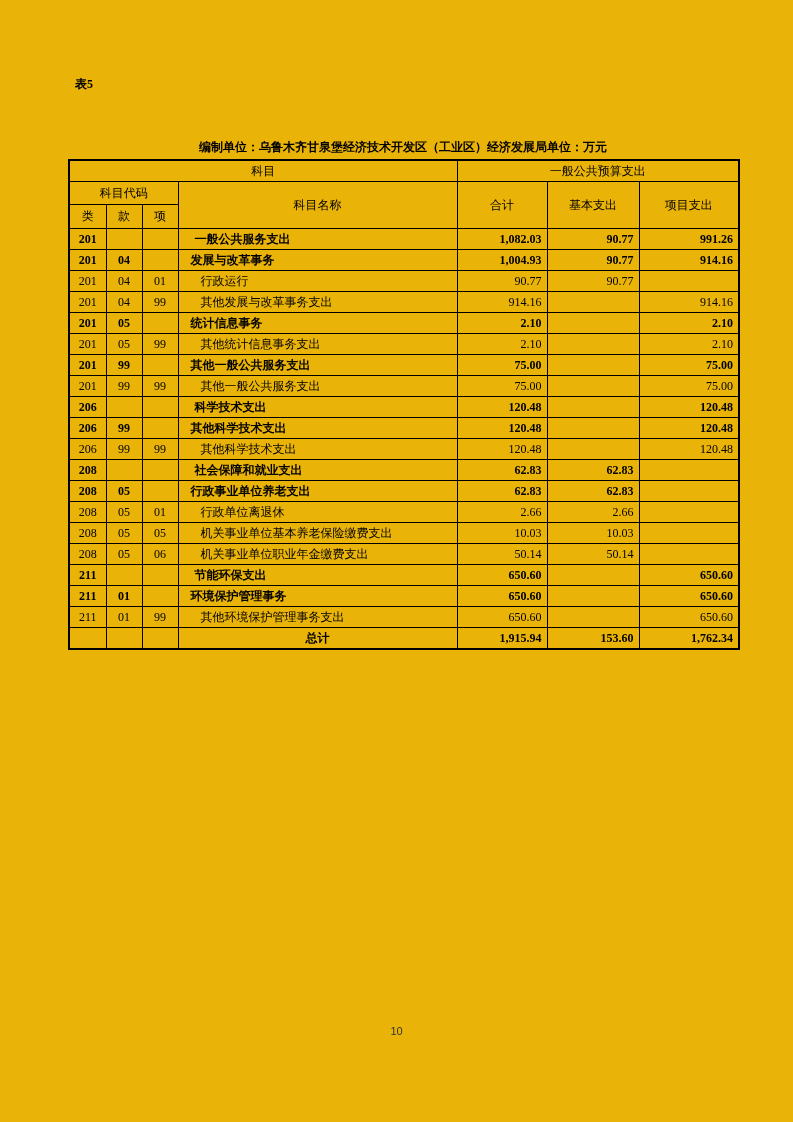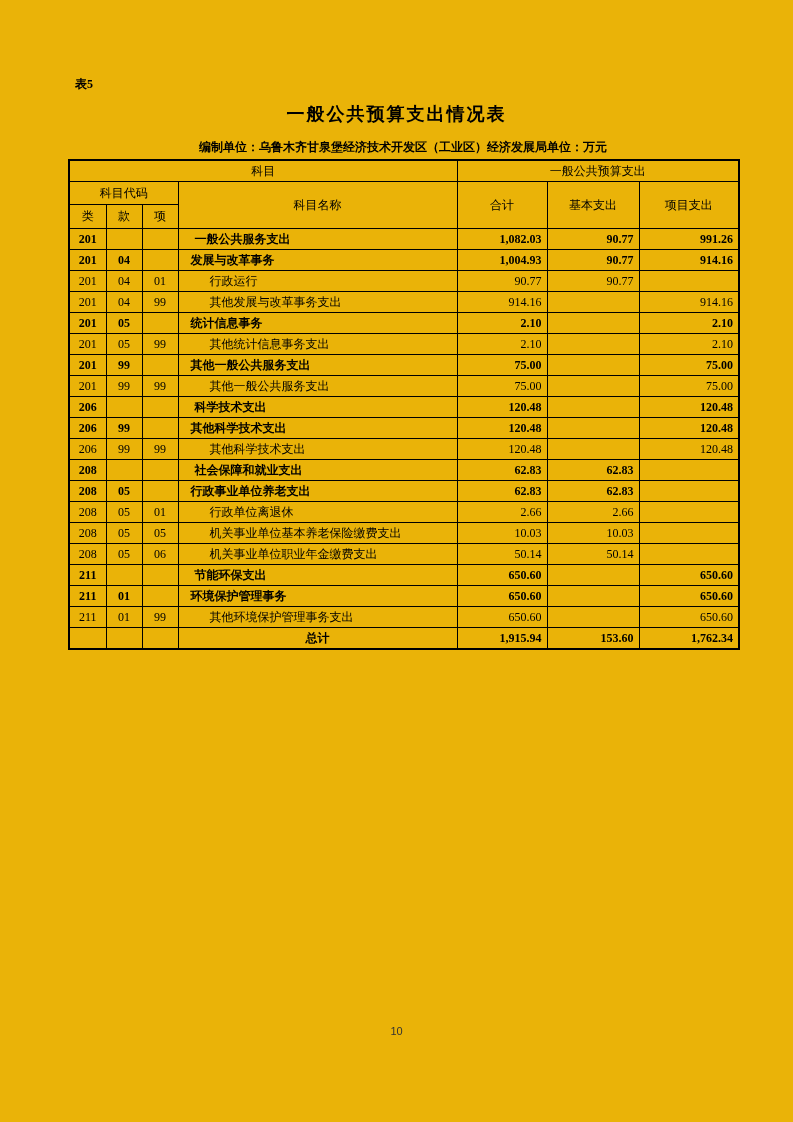--- a/index.html
+++ b/index.html
@@ -60,40 +60,39 @@
   }
   .budget-table thead tr.h1 th { height: 20px; }
   .budget-table thead tr.h2 th { height: 22px; }
   .budget-table thead tr.h3 th { height: 23px; }
   .budget-table tbody td { height: 20px; }
   .budget-table td.code { text-align: center; }
   .budget-table td.num  { text-align: right; padding-right: 5px; }
   .budget-table td.name { text-align: left; }
   .budget-table td.name.indent-0 { padding-left: 16px; }
   .budget-table td.name.indent-1 { padding-left: 12px; }
-  .budget-table td.name.indent-2 { padding-left: 31px; }
+  .budget-table td.name.indent-2 { padding-left: 22px; }
   .budget-table tr.bold td { font-weight: bold; }
   .budget-table tr.total-row td.name { text-align: center; padding-left: 4px; }
   .page-number {
     position: absolute;
     left: 0; right: 0; top: 1025px;
     text-align: center;
     font-size: 11px;
     color: #333333;
     font-family: "Liberation Sans", "DejaVu Sans", sans-serif;
   }
 </style>
 </head>
 <body>
 
 <div class="page">
 
   <div class="table-label">表5</div>
 
-  <h1 class="doc-title">一般公共预算支出情况表</h1>
 
   <div class="meta-row">
     <span>编制单位：乌鲁木齐甘泉堡经济技术开发区（工业区）经济发展局</span>
     <span>单位：万元</span>
   </div>
 
   <table class="budget-table">
     <colgroup>
       <col style="width:37px">
       <col style="width:36px">

